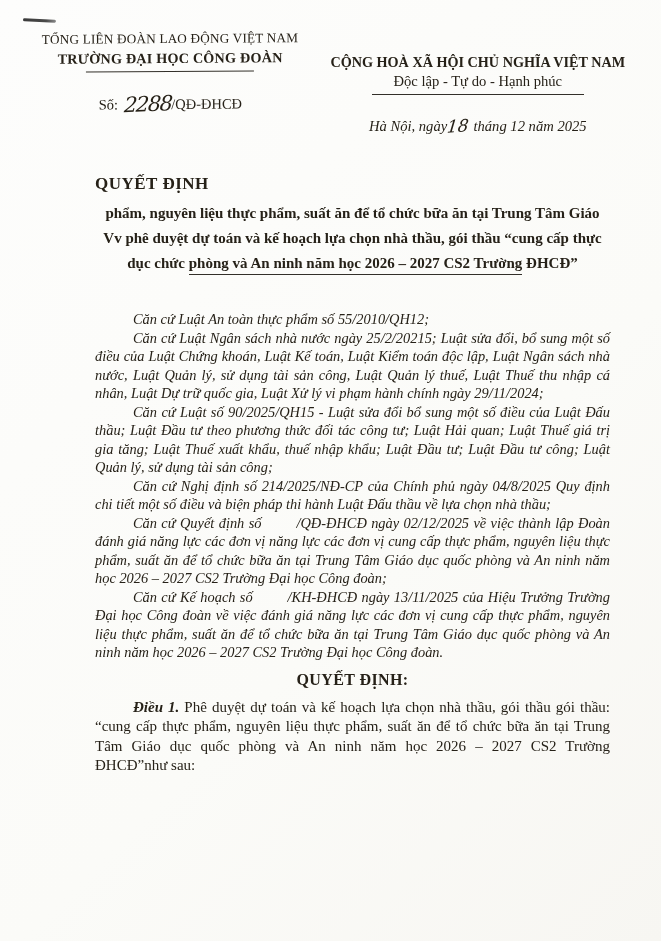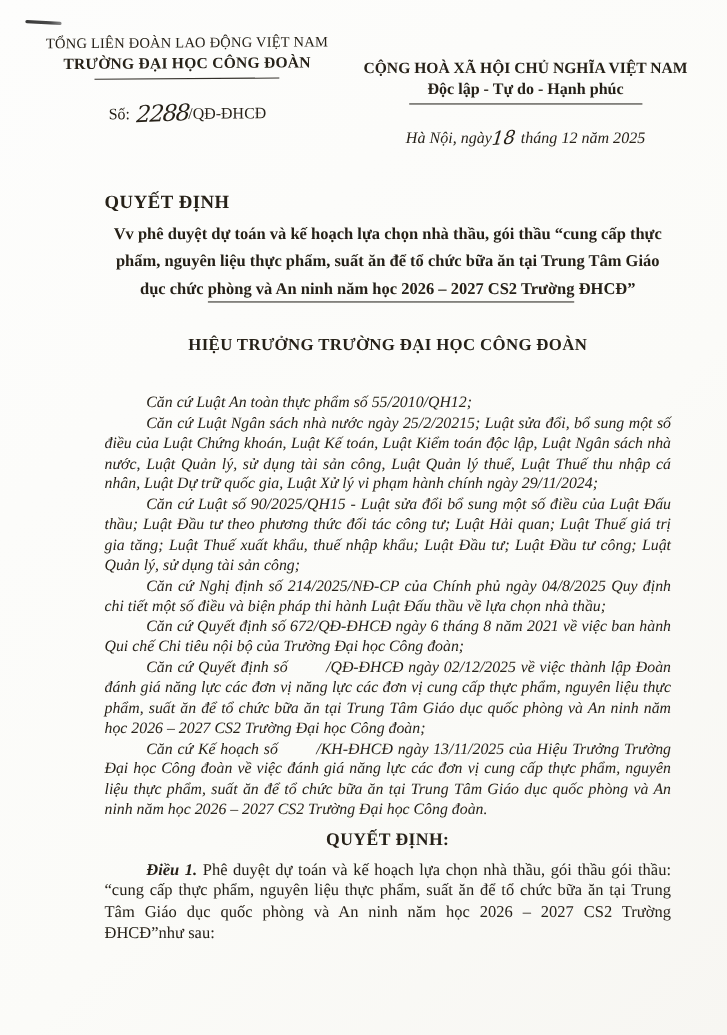--- a/index.html
+++ b/index.html
@@ -26,21 +26,21 @@
     display: flex;
     justify-content: space-between;
     padding: 30px 28px 0 18px;
   }
   .header-left { width: 306px; text-align: center; transform: rotate(-0.4deg); }
   .header-right { width: 312px; text-align: center; margin-top: 23px; }
   .org-parent { font-size: 13.2px; letter-spacing: 0.2px; line-height: 18px; }
   .org-name { font-size: 14.2px; font-weight: bold; line-height: 20px; letter-spacing: 0.2px; }
   .rule-left { width: 168px; border-top: 1.6px solid #33302a; margin: 3px auto 0 auto; }
   .motto1 { font-size: 14.2px; font-weight: bold; line-height: 18px; }
-  .motto2 { font-size: 14.6px; font-weight: bold; line-height: 21px; }
+  .motto2 { font-size: 14.6px; font-weight: normal; line-height: 21px; }
   .rule-right { width: 212px; border-top: 1.6px solid #33302a; margin: 2px auto 0 auto; }
   .doc-number { margin-top: 24px; font-size: 14.5px; }
   .handwritten-number {
     display: inline-block;
     font-family: "DejaVu Serif", serif;
     font-style: italic;
     font-size: 21px;
     letter-spacing: -1.5px;
     transform: rotate(-2deg) skewX(-6deg);
     margin: 0 0 0 2px;
@@ -133,33 +133,31 @@
         <span>tháng 12 năm 2025</span>
       </div>
     </div>
   </div>
 
   <div class="content">
 
     <div class="doc-title">QUYẾT ĐỊNH</div>
 
     <div class="doc-subtitle">
+      <div>phẩm, nguyên liệu thực phẩm, suất ăn để tổ chức bữa ăn tại Trung Tâm Giáo</div>
       <div>Vv phê duyệt dự toán và kế hoạch lựa chọn nhà thầu, gói thầu “cung cấp thực</div>
-      <div>phẩm, nguyên liệu thực phẩm, suất ăn để tổ chức bữa ăn tại Trung Tâm Giáo</div>
       <div><span>dục chức </span><span class="subtitle-underline">phòng và An ninh năm học 2026 – 2027 CS2 Trường</span><span> ĐHCĐ”</span></div>
     </div>
 
-    <div class="authority-heading">HIỆU TRƯỞNG TRƯỜNG ĐẠI HỌC CÔNG ĐOÀN</div>
 
     <div class="recitals">
       <p>Căn cứ Luật An toàn thực phẩm số 55/2010/QH12;</p>
       <p>Căn cứ Luật Ngân sách nhà nước ngày 25/2/20215; Luật sửa đổi, bổ sung một số điều của Luật Chứng khoán, Luật Kế toán, Luật Kiểm toán độc lập, Luật Ngân sách nhà nước, Luật Quản lý, sử dụng tài sản công, Luật Quản lý thuế, Luật Thuế thu nhập cá nhân, Luật Dự trữ quốc gia, Luật Xử lý vi phạm hành chính ngày 29/11/2024;</p>
       <p>Căn cứ Luật số 90/2025/QH15 - Luật sửa đổi bổ sung một số điều của Luật Đấu thầu; Luật Đầu tư theo phương thức đối tác công tư; Luật Hải quan; Luật Thuế giá trị gia tăng; Luật Thuế xuất khẩu, thuế nhập khẩu; Luật Đầu tư; Luật Đầu tư công; Luật Quản lý, sử dụng tài sản công;</p>
       <p>Căn cứ Nghị định số 214/2025/NĐ-CP của Chính phủ ngày 04/8/2025 Quy định chi tiết một số điều và biện pháp thi hành Luật Đấu thầu về lựa chọn nhà thầu;</p>
-      <p>Căn cứ Quyết định số 672/QĐ-ĐHCĐ ngày 6 tháng 8 năm 2021 về việc ban hành Qui chế Chi tiêu nội bộ của Trường Đại học Công đoàn;</p>
       <p>Căn cứ Quyết định số &nbsp;&nbsp;&nbsp;&nbsp;&nbsp;&nbsp;&nbsp;/QĐ-ĐHCĐ ngày 02/12/2025 về việc thành lập Đoàn đánh giá năng lực các đơn vị năng lực các đơn vị cung cấp thực phẩm, nguyên liệu thực phẩm, suất ăn để tổ chức bữa ăn tại Trung Tâm Giáo dục quốc phòng và An ninh năm học 2026 – 2027 CS2 Trường Đại học Công đoàn;</p>
       <p>Căn cứ Kế hoạch số &nbsp;&nbsp;&nbsp;&nbsp;&nbsp;&nbsp;&nbsp;/KH-ĐHCĐ ngày 13/11/2025 của Hiệu Trưởng Trường Đại học Công đoàn về việc đánh giá năng lực các đơn vị cung cấp thực phẩm, nguyên liệu thực phẩm, suất ăn để tổ chức bữa ăn tại Trung Tâm Giáo dục quốc phòng và An ninh năm học 2026 – 2027 CS2 Trường Đại học Công đoàn.</p>
     </div>
 
     <div class="decision-heading">QUYẾT ĐỊNH:</div>
 
     <p class="article"><span class="article-label">Điều 1.</span><span> Phê duyệt dự toán và kế hoạch lựa chọn nhà thầu, gói thầu gói thầu: “cung cấp thực phẩm, nguyên liệu thực phẩm, suất ăn để tổ chức bữa ăn tại Trung Tâm Giáo dục quốc phòng và An ninh năm học 2026 – 2027 CS2 Trường ĐHCĐ”như sau:</span></p>
 
   </div>
 

